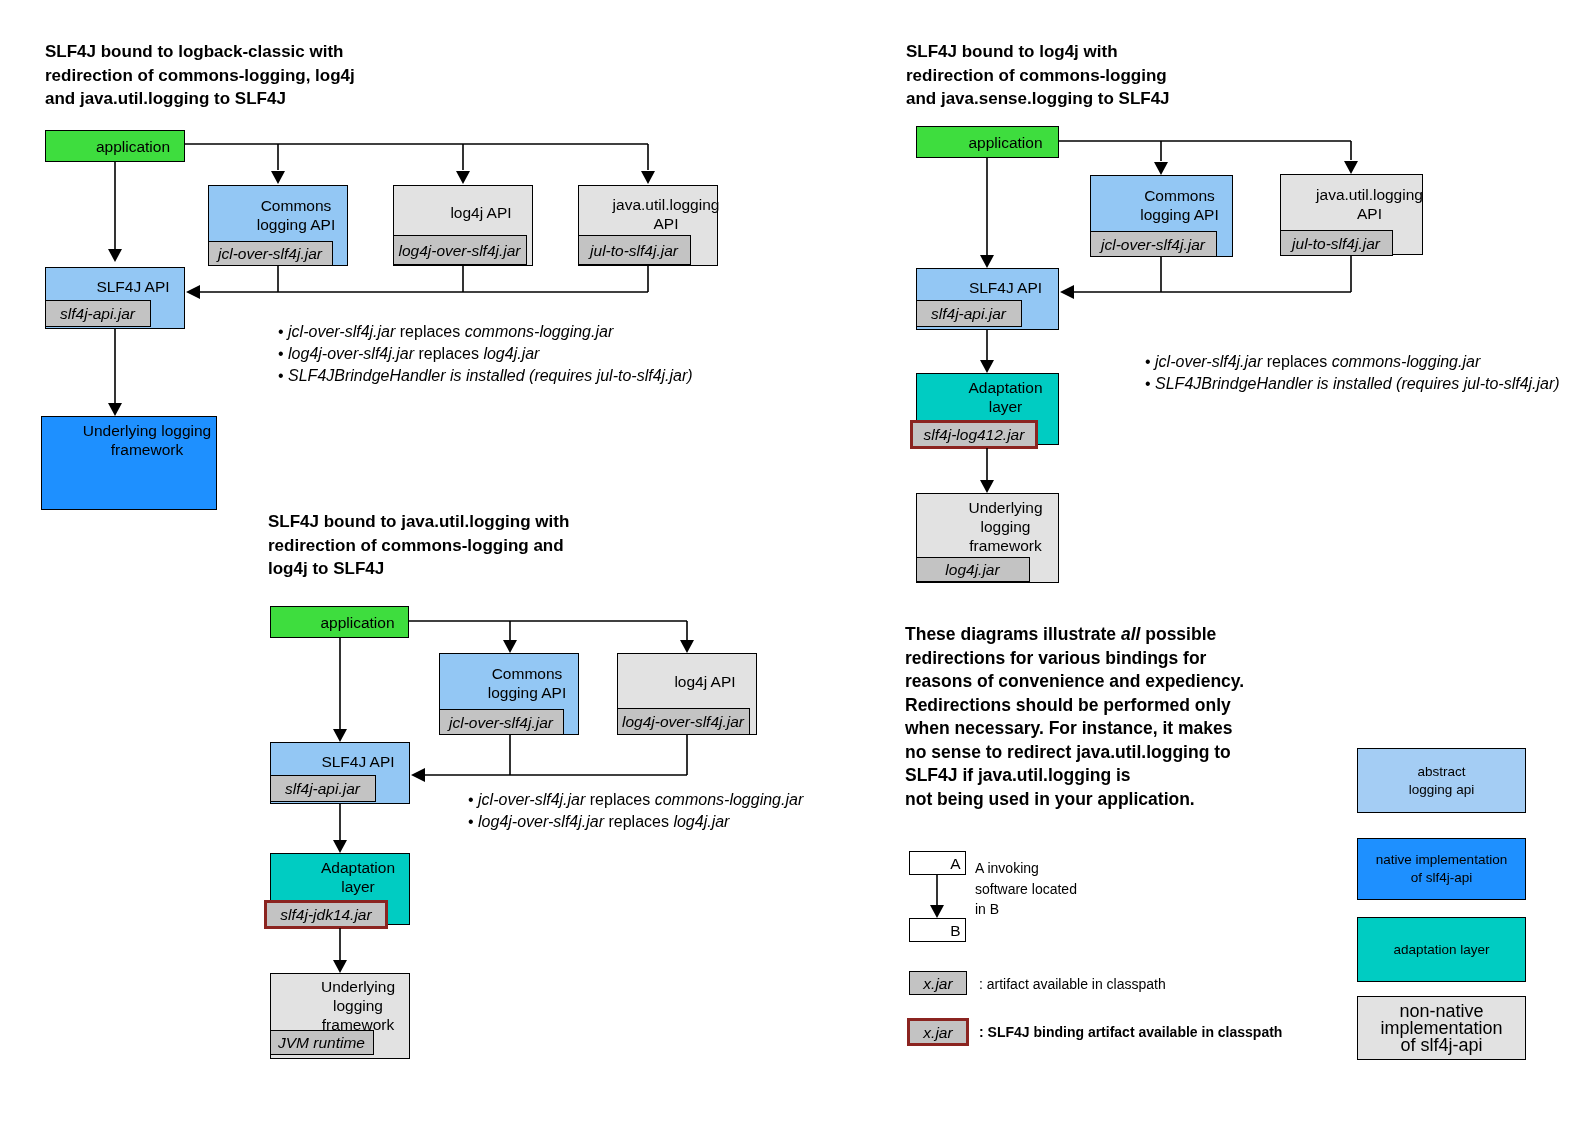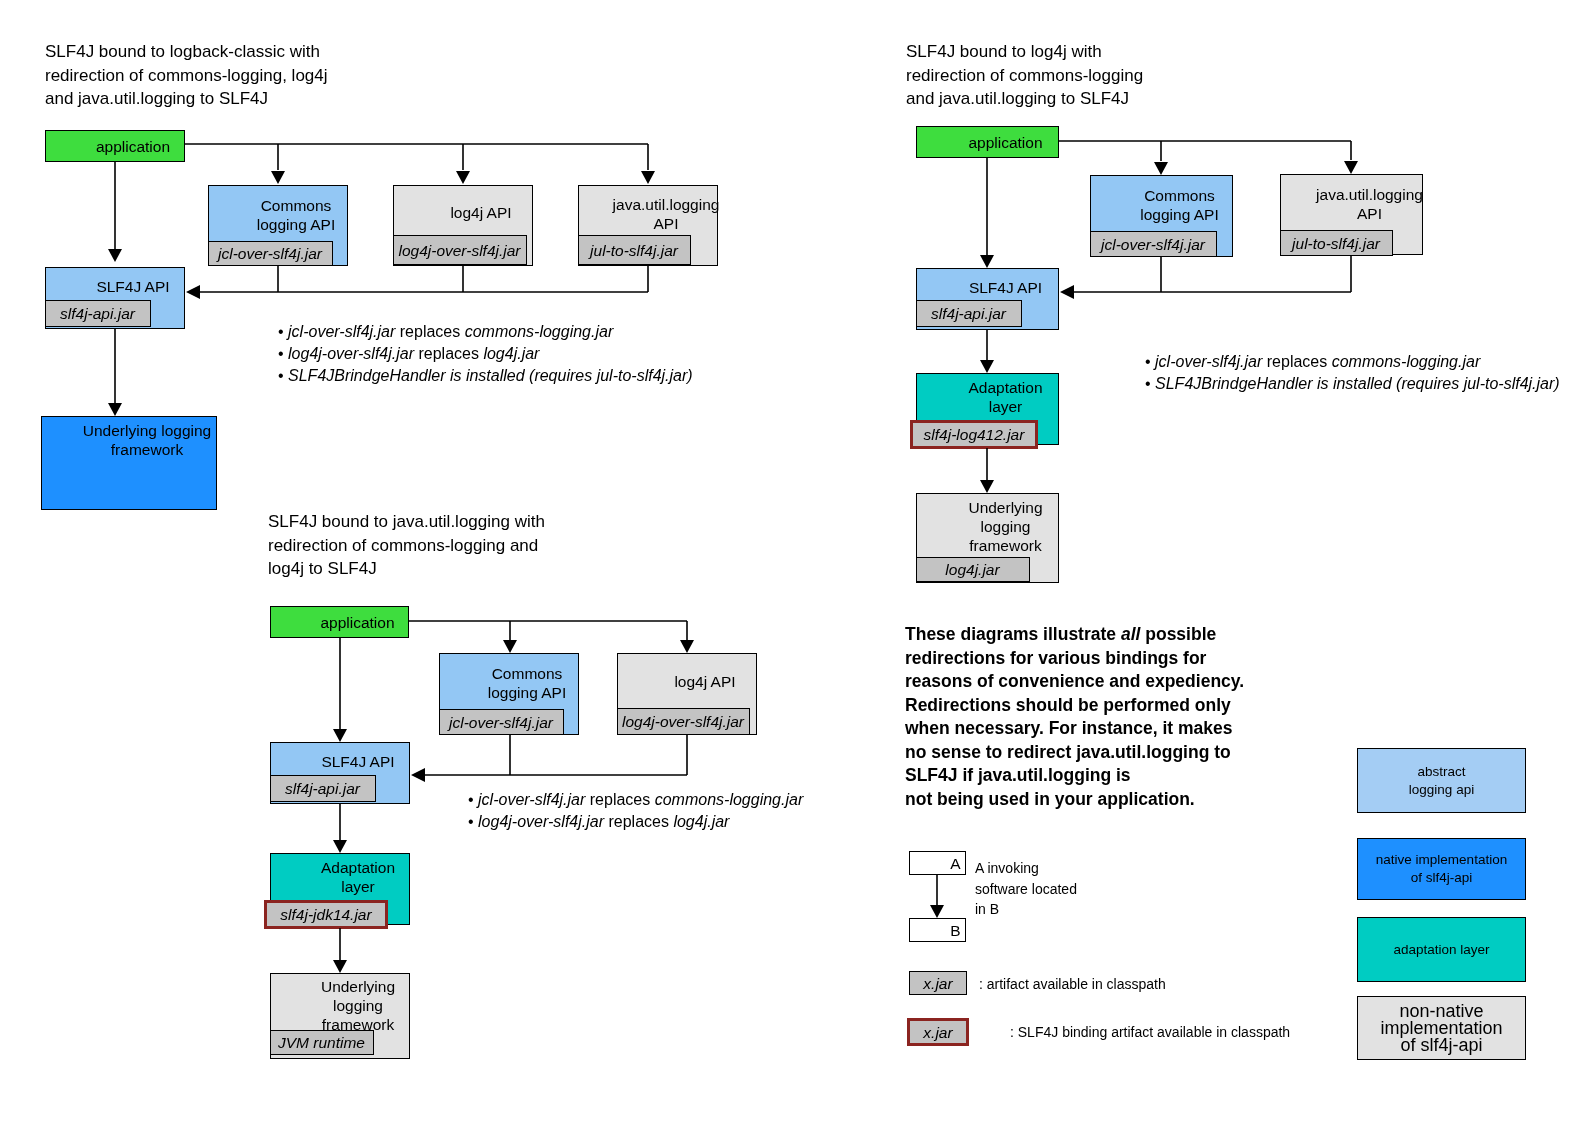--- a/index.html
+++ b/index.html
@@ -1,20 +1,20 @@
 <!DOCTYPE html>
 <html style="--application-green: #3EDD3E; --abstract-api-blue: #93C7F4; --native-impl-blue: #1E90FF; --adaptation-teal: #00CCC2; --non-native-gray: #E2E2E2; --jar-tag-gray: #C3C3C3; --binding-border-red: #8B2420;"><head>
 <meta charset="utf-8">
 <style>
   html,body{margin:0;padding:0;}
   body{
     position:relative;width:1587px;height:1123px;overflow:hidden;background:#fff;
     font-family:"Liberation Sans",sans-serif;color:#000;
   }
-  .title{position:absolute;font-weight:normal;font-size:17px;line-height:23.5px;white-space:pre-line;}
+  .title{position:absolute;font-weight:bold;font-size:17px;line-height:23.5px;white-space:pre-line;}
   .note{position:absolute;font-weight:bold;font-size:17.5px;line-height:23.5px;white-space:pre-line;}
   .box{position:absolute;border:1.5px solid #000;box-sizing:border-box;display:flex;flex-direction:column;padding-left:36px;}
   .box-label{flex:1;display:flex;align-items:center;justify-content:center;text-align:center;
     white-space:pre-line;font-size:15.5px;line-height:19px;}
   .green{background:var(--application-green);}
   .blue{background:var(--abstract-api-blue);}
   .gray{background:var(--non-native-gray);}
   .dblue{background:var(--native-impl-blue);}
   .teal{background:var(--adaptation-teal);}
   .white{background:#fff;}
@@ -72,21 +72,21 @@
 </div>
 
 <div class="bullets" style="left:230px;top:321px;">
   <div class="bullet"><span>• </span><span style="font-style: italic;">jcl-over-slf4j.jar</span><span> replaces </span><span style="font-style: italic;">commons-logging.jar</span></div>
   <div class="bullet"><span>• </span><span style="font-style: italic;">log4j-over-slf4j.jar</span><span> replaces </span><span style="font-style: italic;">log4j.jar</span></div>
   <div class="bullet"><span>• </span><span style="font-style: italic;">SLF4JBrindgeHandler is installed (requires jul-to-slf4j.jar)</span></div>
 </div>
 
 <div class="title" style="left:906px;top:40px;width:400px;">SLF4J bound to log4j with
 redirection of commons-logging
-and java.util.logging to SLF4J</div>
+and java.sense.logging to SLF4J</div>
 
 <div class="box green" style="left:916px;top:126px;width:143px;height:32px;">
   <div class="box-label">application</div>
 </div>
 
 <div class="box blue" style="left:1090px;top:175px;width:143px;height:82px;">
   <div class="box-label" style="margin-bottom:22px;">Commons
 logging API</div>
   <div class="tag" style="left:-1.5px;top:55px;width:127px;height:26px;">jcl-over-slf4j.jar</div>
 </div>
@@ -176,21 +176,21 @@
   <div class="box-label">B</div>
 </div>
 <div class="caption" style="left:975px;top:858px;">A invoking
 software located
 in B</div>
 
 <div class="tag" style="left:909px;top:971px;width:58px;height:24px;">x.jar</div>
 <div class="caption" style="left:979px;top:974px;">: artifact available in classpath</div>
 
 <div class="tag binding" style="left:907px;top:1018px;width:62px;height:28px;">x.jar</div>
-<div class="caption" style="left:1010px;top:1022px;">: SLF4J binding artifact available in classpath</div>
+<div class="caption" style="left:979px;top:1022px;font-weight:bold;">: SLF4J binding artifact available in classpath</div>
 
 <div class="swatch" style="left: 1357px; top: 748px; width: 169px; height: 65px; background-color: rgb(164, 205, 244);">abstract
 logging api</div>
 <div class="swatch" style="left: 1357px; top: 838px; width: 169px; height: 62px; background-color: rgb(30, 144, 255);">native implementation
 of slf4j-api</div>
 <div class="swatch" style="left: 1357px; top: 917px; width: 169px; height: 65px; background-color: rgb(0, 204, 194);">adaptation layer</div>
 <div class="swatch small" style="left: 1357px; top: 996px; width: 169px; height: 64px; background-color: rgb(226, 226, 226);">non-native implementation
 of slf4j-api</div>
 
 <svg class="arrows" width="1587" height="1123" viewBox="0 0 1587 1123">

